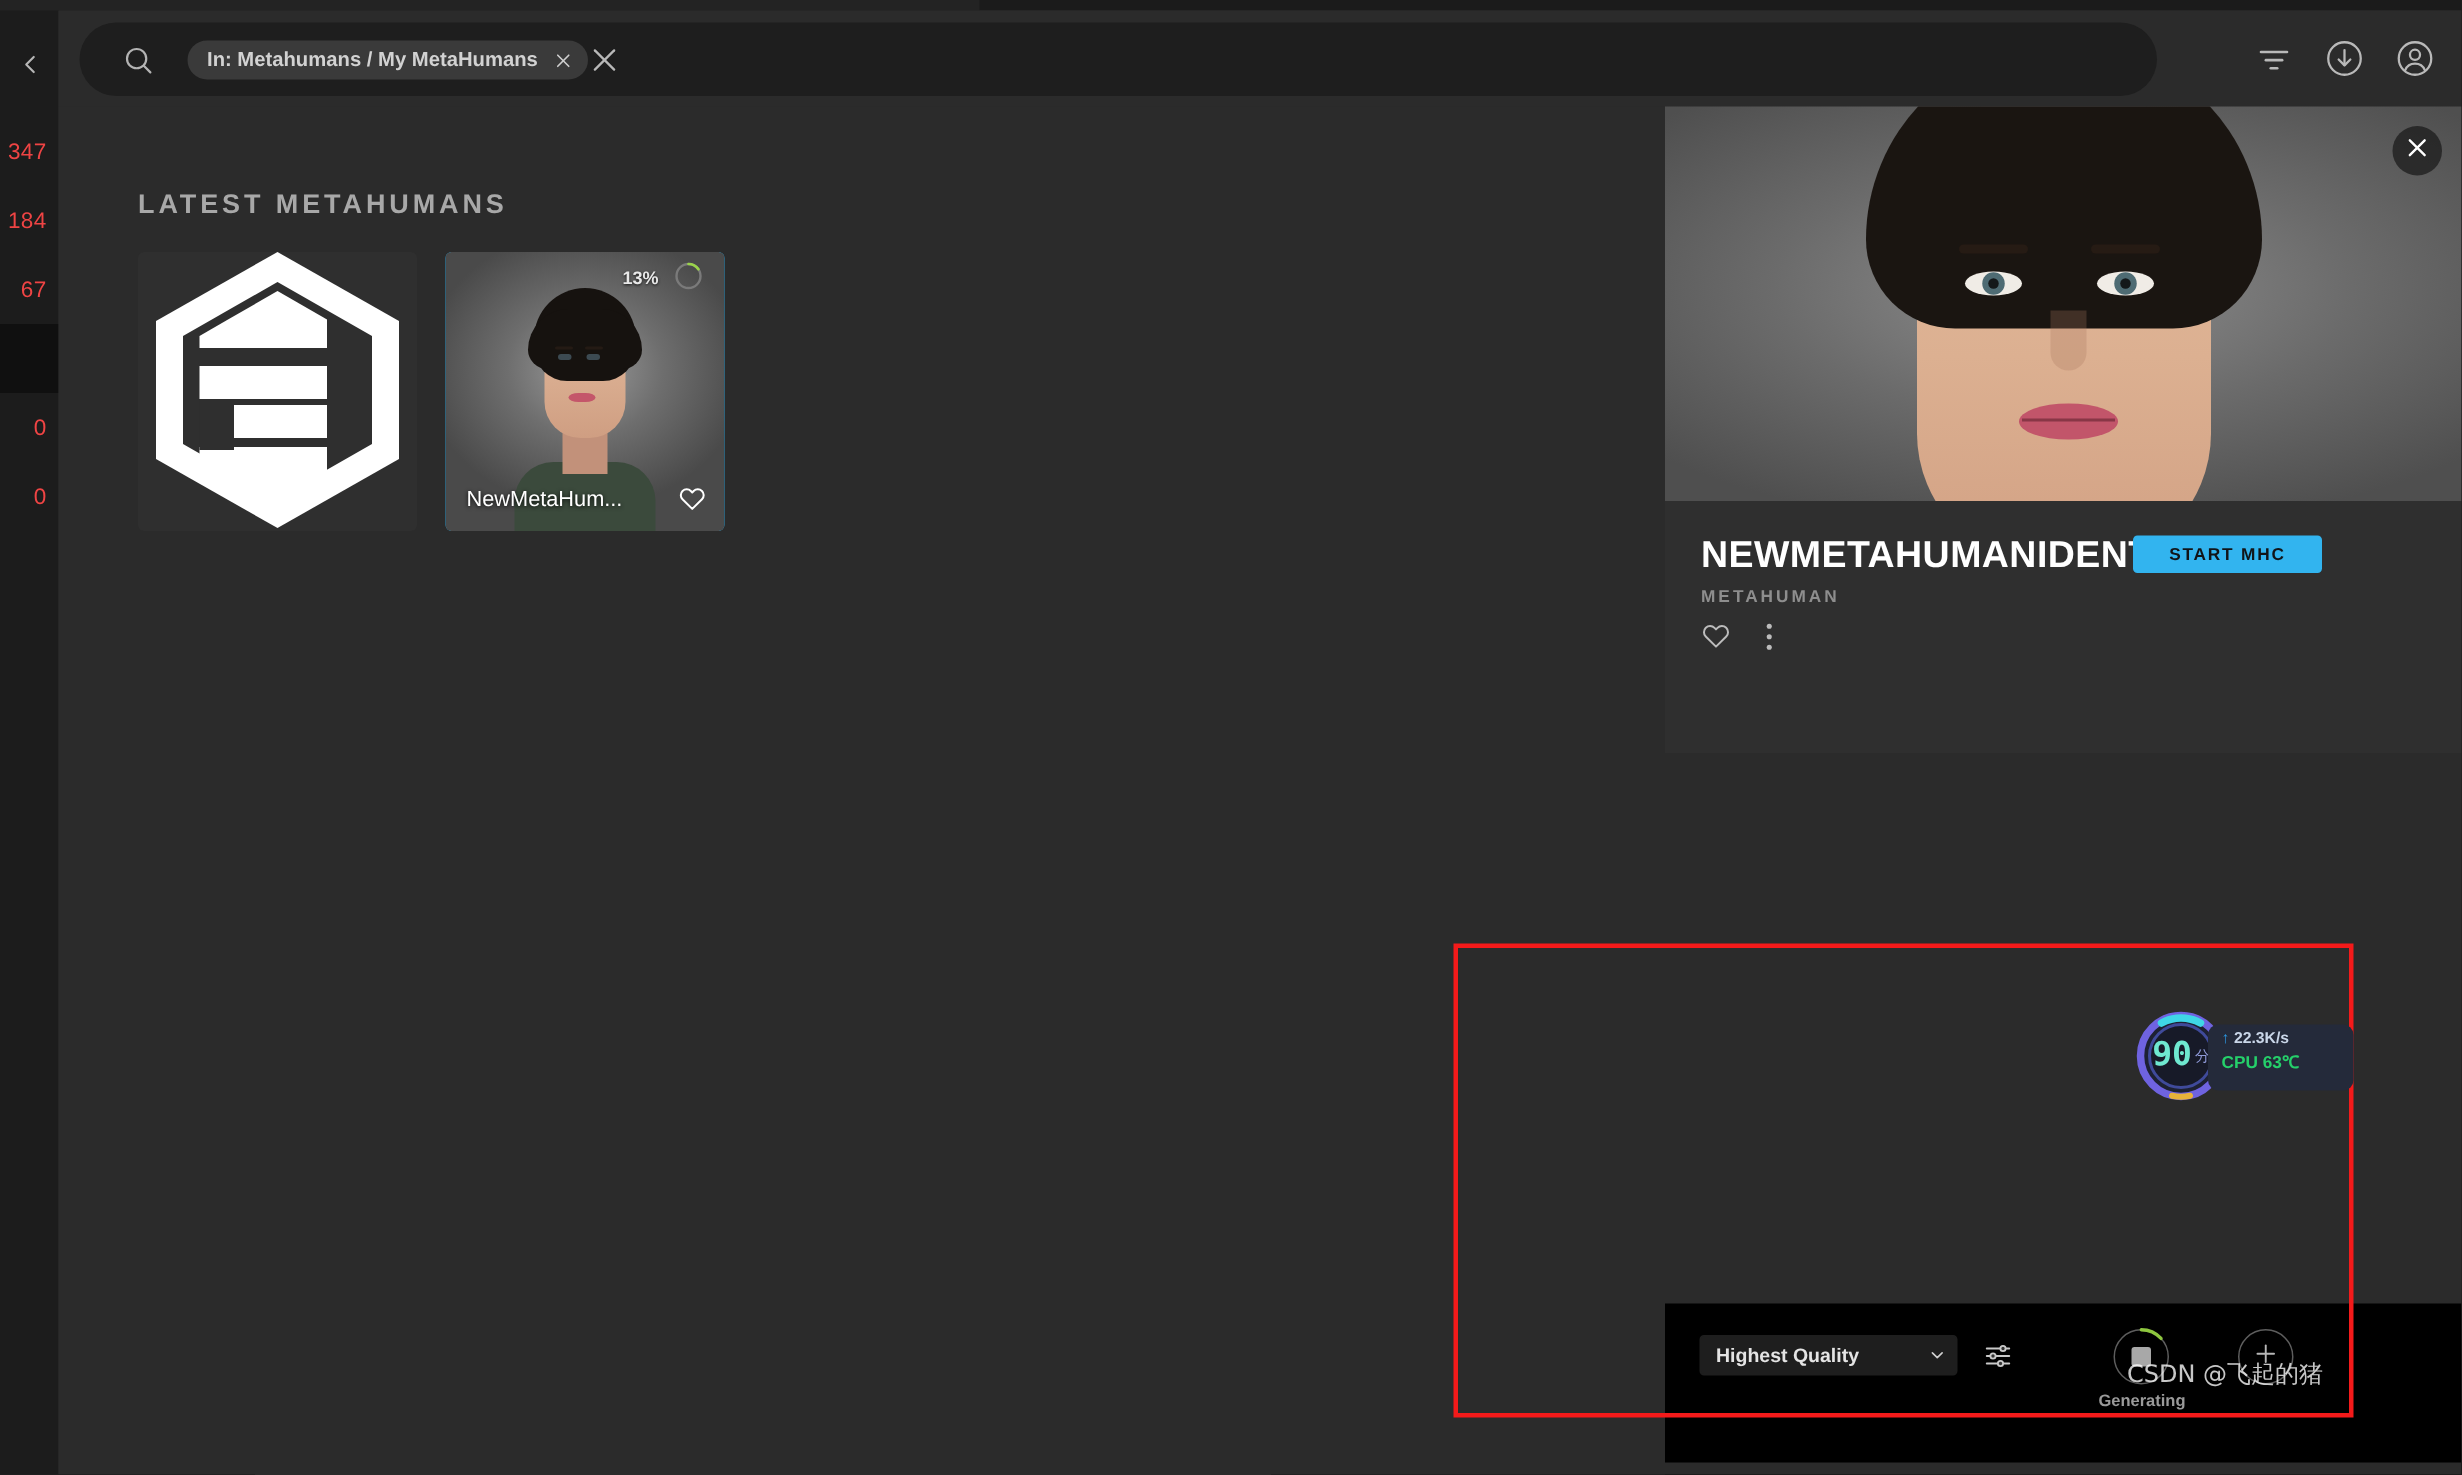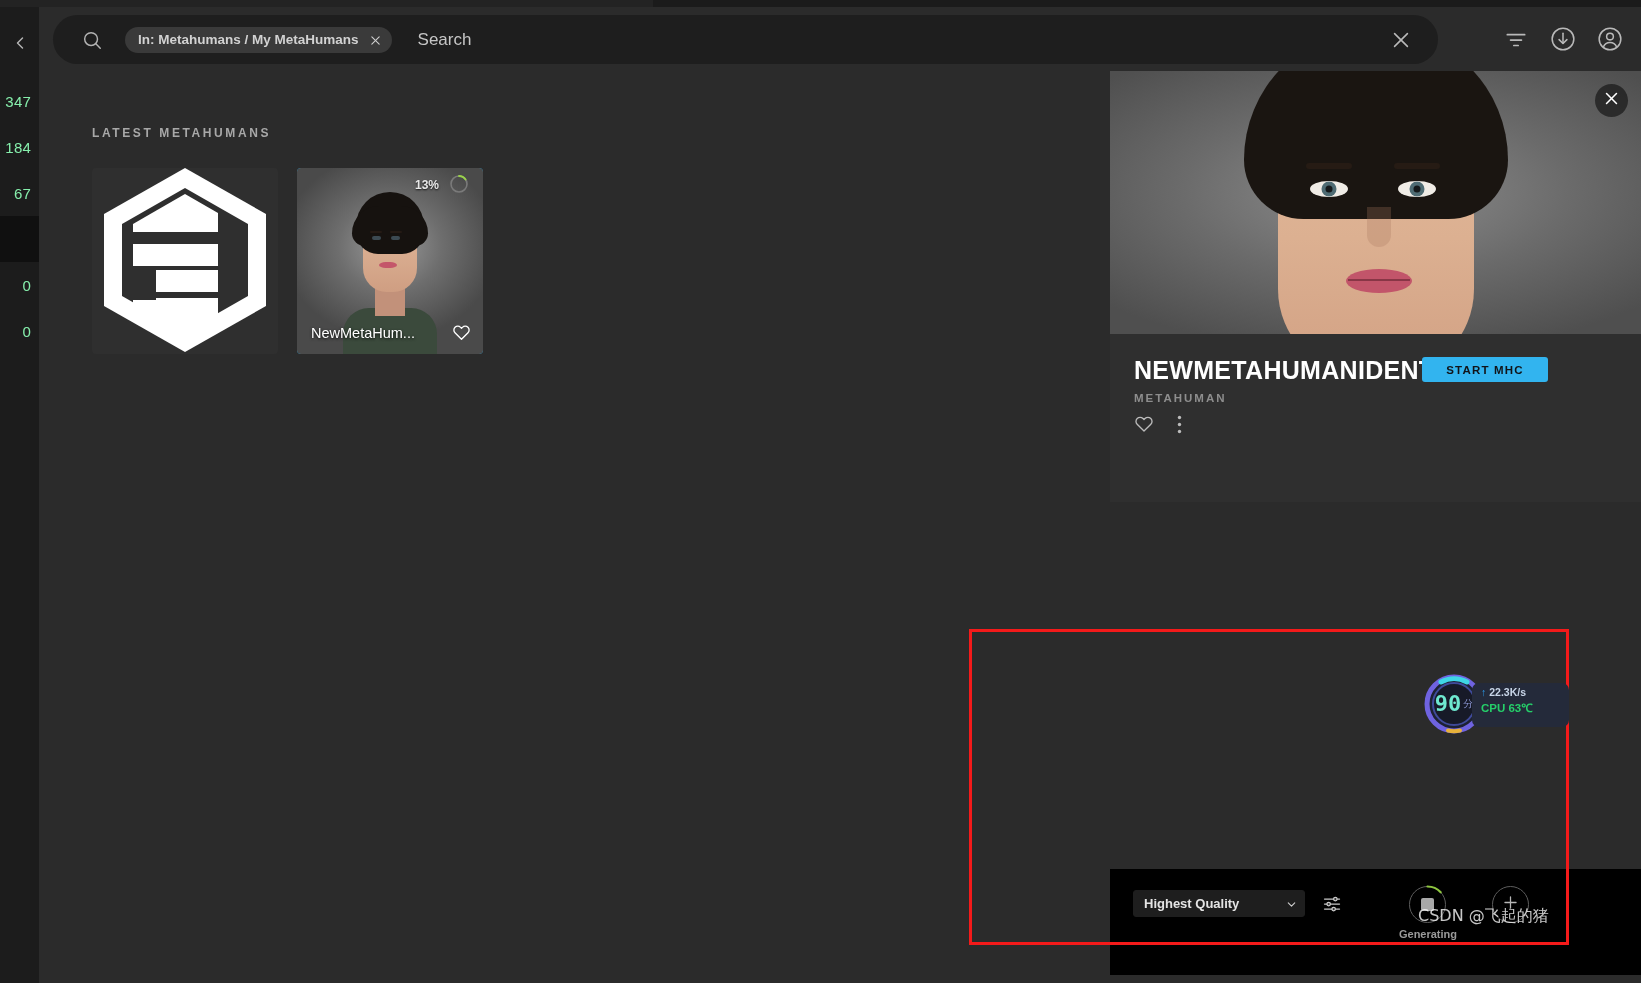--- a/index.html
+++ b/index.html
@@ -24,21 +24,21 @@
   }
   .rail-back {
     position:absolute; left:0; top:0; width:39px; height:71px;
     display:flex; align-items:center; justify-content:center;
     color:#b5b5b5; font-size:20px; cursor:pointer;
   }
   .rail-back svg { display:block; }
   .rail-list { position:absolute; left:0; top:71px; width:39px; }
   .rail-row {
     height:46px; display:flex; align-items:center; justify-content:flex-end;
-    padding-right:8px; color:#86efac; font-size:15px; letter-spacing:.2px;
+    padding-right:8px; color:#ef4444; font-size:15px; letter-spacing:.2px;
   }
   .rail-row.sel { background:#101010; }
 
   
   .header {
     position:absolute; left:39px; top:7px; width:1602px; height:64px;
     background:#2b2b2b;
     padding-left:19px;
   }
   .searchbar {
@@ -66,21 +66,21 @@
   }
   .hdr-icon { width:26px; height:26px; color:#b9b9b9; cursor:pointer; }
 
   
   .main {
     position:absolute; left:39px; top:71px; width:1071px; height:912px;
     background:#2b2b2b;
   }
   .section-title {
     position:absolute; left:53px; top:55px;
-    color:#a8a8a8; font-size:12px; font-weight:bold; letter-spacing:2.6px;
+    color:#a8a8a8; font-size:18px; font-weight:bold; letter-spacing:2.6px;
   }
   .card-row { position:absolute; left:53px; top:97px; display:flex; gap:19px; }
   .card {
     width:186px; height:186px; border-radius:4px; position:relative; overflow:hidden;
     background:#303030; cursor:pointer;
   }
   
   .logo-card { background:#2f2f2f; display:flex; align-items:center; justify-content:center; }
   .logo-card svg { width:170px; height:186px; }
 
@@ -290,21 +290,20 @@
       </span>
       <span class="search-chip">
         <span>In: Metahumans / My MetaHumans</span>
         <span class="chip-x">
           <svg viewBox="0 0 24 24" width="11" height="11" fill="none" stroke="currentColor" stroke-width="2.4" stroke-linecap="round">
               <line x1="4" y1="4" x2="20" y2="20"></line>
               <line x1="20" y1="4" x2="4" y2="20"></line>
             </svg>
         </span>
       </span>
-      <input class="search-input" type="text" placeholder="Search" style="">
       <span class="search-clear">
         <svg viewBox="0 0 24 24" width="22" height="22" fill="none" stroke="currentColor" stroke-width="1.7" stroke-linecap="round">
             <line x1="5" y1="5" x2="19" y2="19"></line>
             <line x1="19" y1="5" x2="5" y2="19"></line>
           </svg>
       </span>
     </div>
 
     <div class="hdr-icons">
       <span class="hdr-icon">

